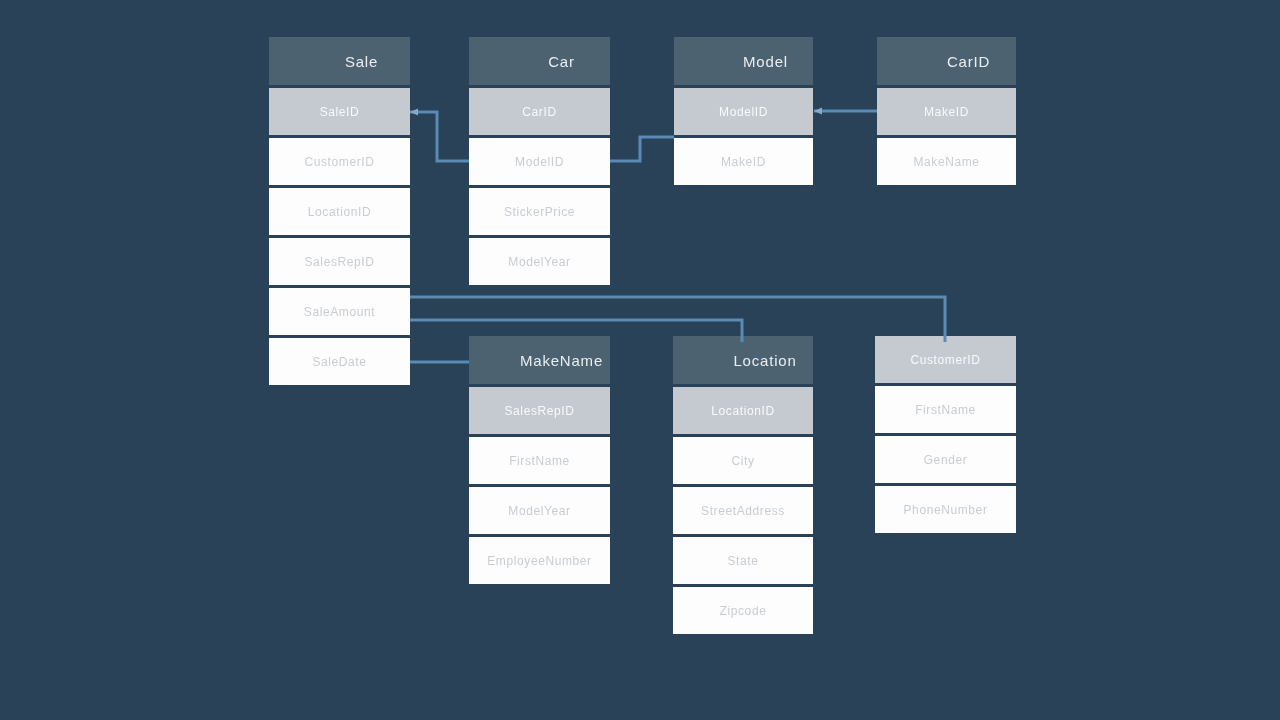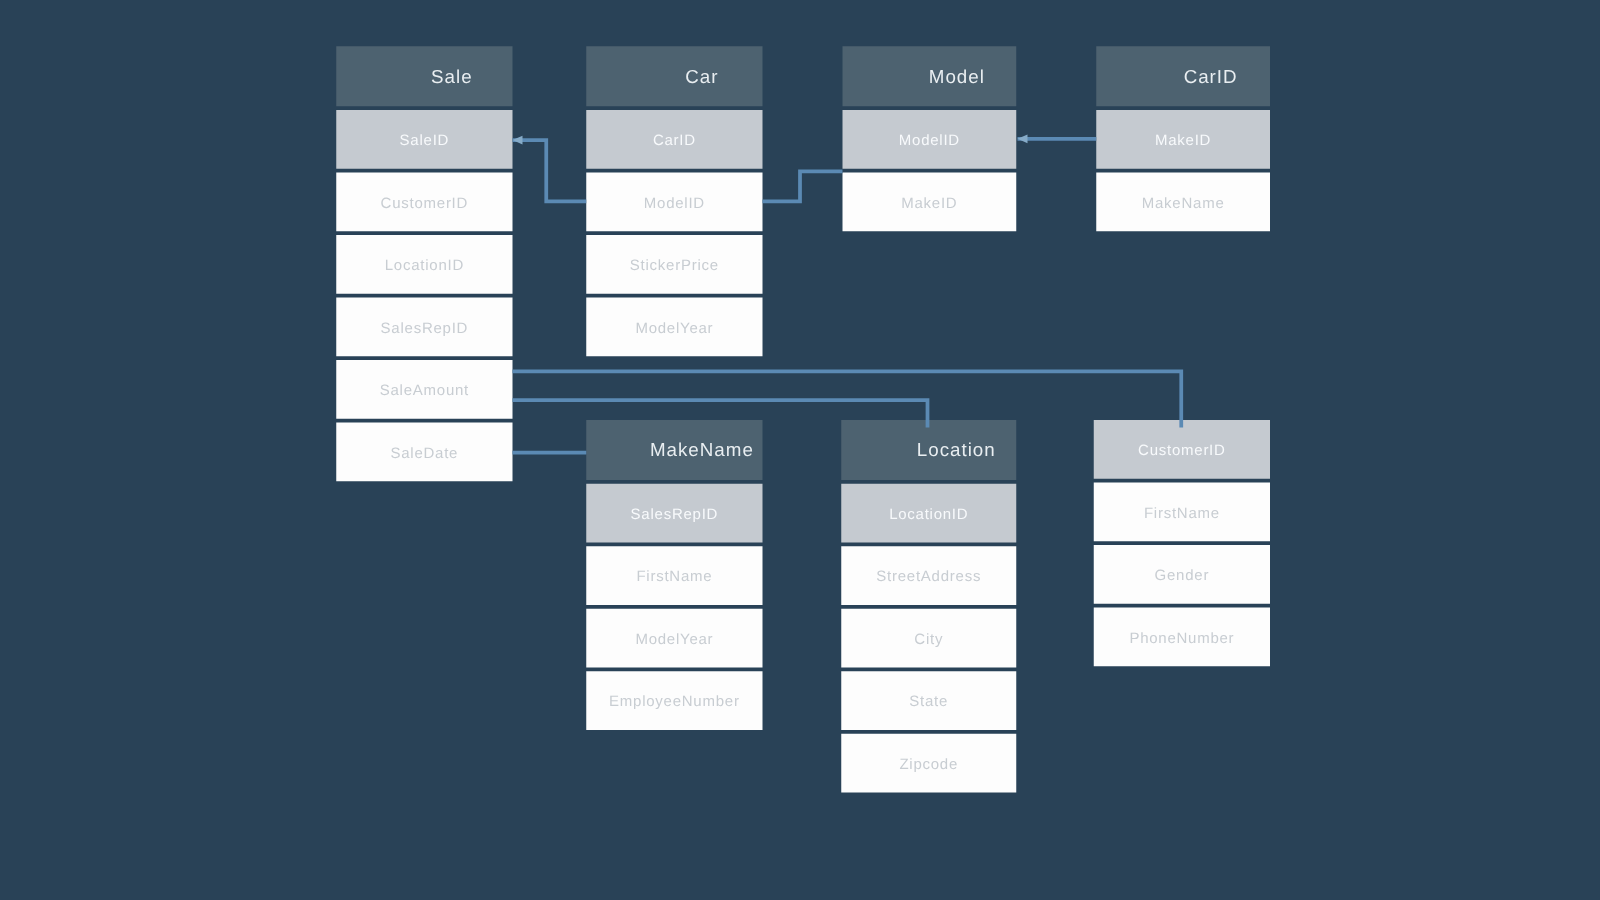--- a/index.html
+++ b/index.html
@@ -97,22 +97,22 @@
     <div class="tbl" style="left: 469px; top: 336px; width: 141px;">
       <div class="tbl-header">MakeName</div>
       <div class="tbl-row key">SalesRepID</div>
       <div class="tbl-row">FirstName</div>
       <div class="tbl-row">ModelYear</div>
       <div class="tbl-row">EmployeeNumber</div>
     </div>
     <div class="tbl" style="left: 673px; top: 336px; width: 140px;">
       <div class="tbl-header">Location</div>
       <div class="tbl-row key">LocationID</div>
+      <div class="tbl-row">City</div>
       <div class="tbl-row">StreetAddress</div>
-      <div class="tbl-row">City</div>
       <div class="tbl-row">State</div>
       <div class="tbl-row">Zipcode</div>
     </div>
     <div class="tbl" style="left: 875px; top: 336px; width: 141px;">
       <div class="tbl-row key">CustomerID</div>
       <div class="tbl-row">FirstName</div>
       <div class="tbl-row">Gender</div>
       <div class="tbl-row">PhoneNumber</div>
     </div>
     <svg id="connectors" width="1280" height="720">

